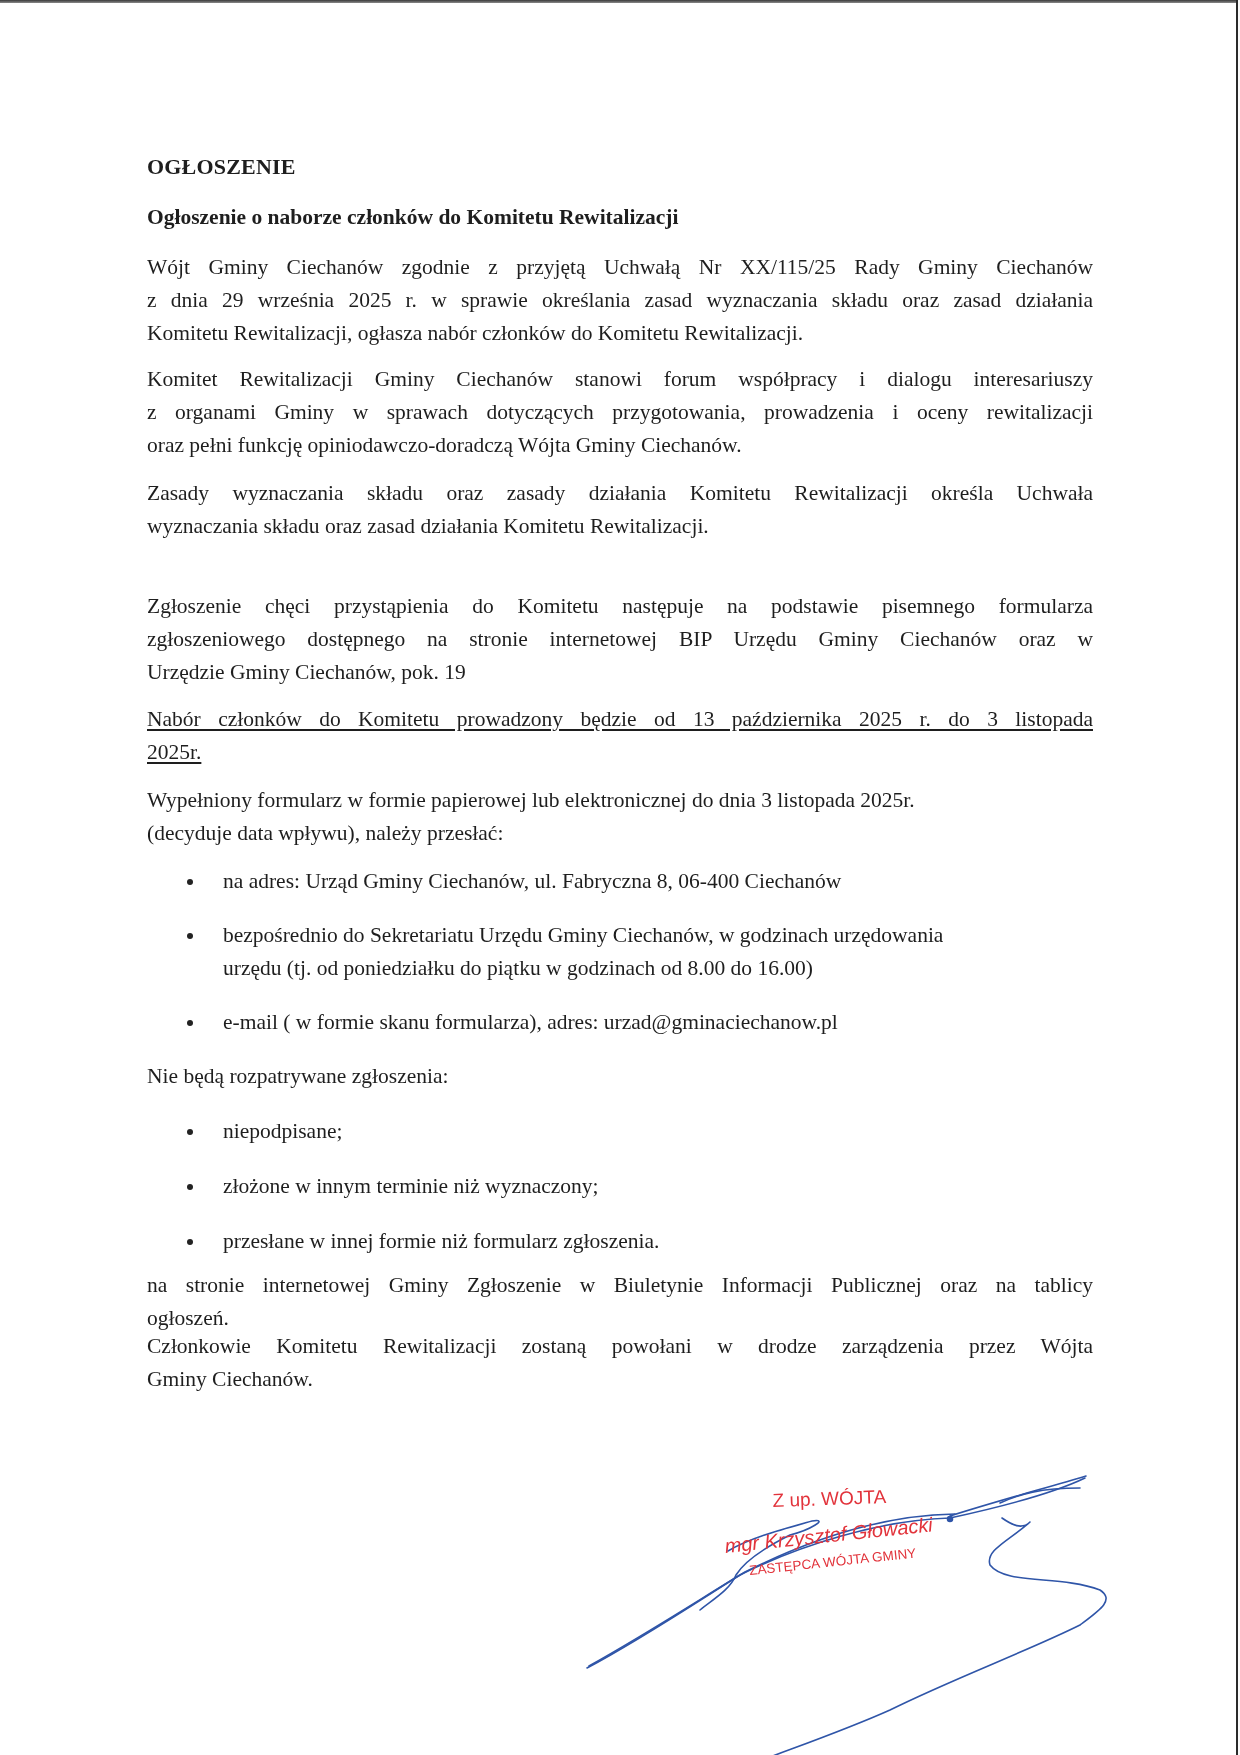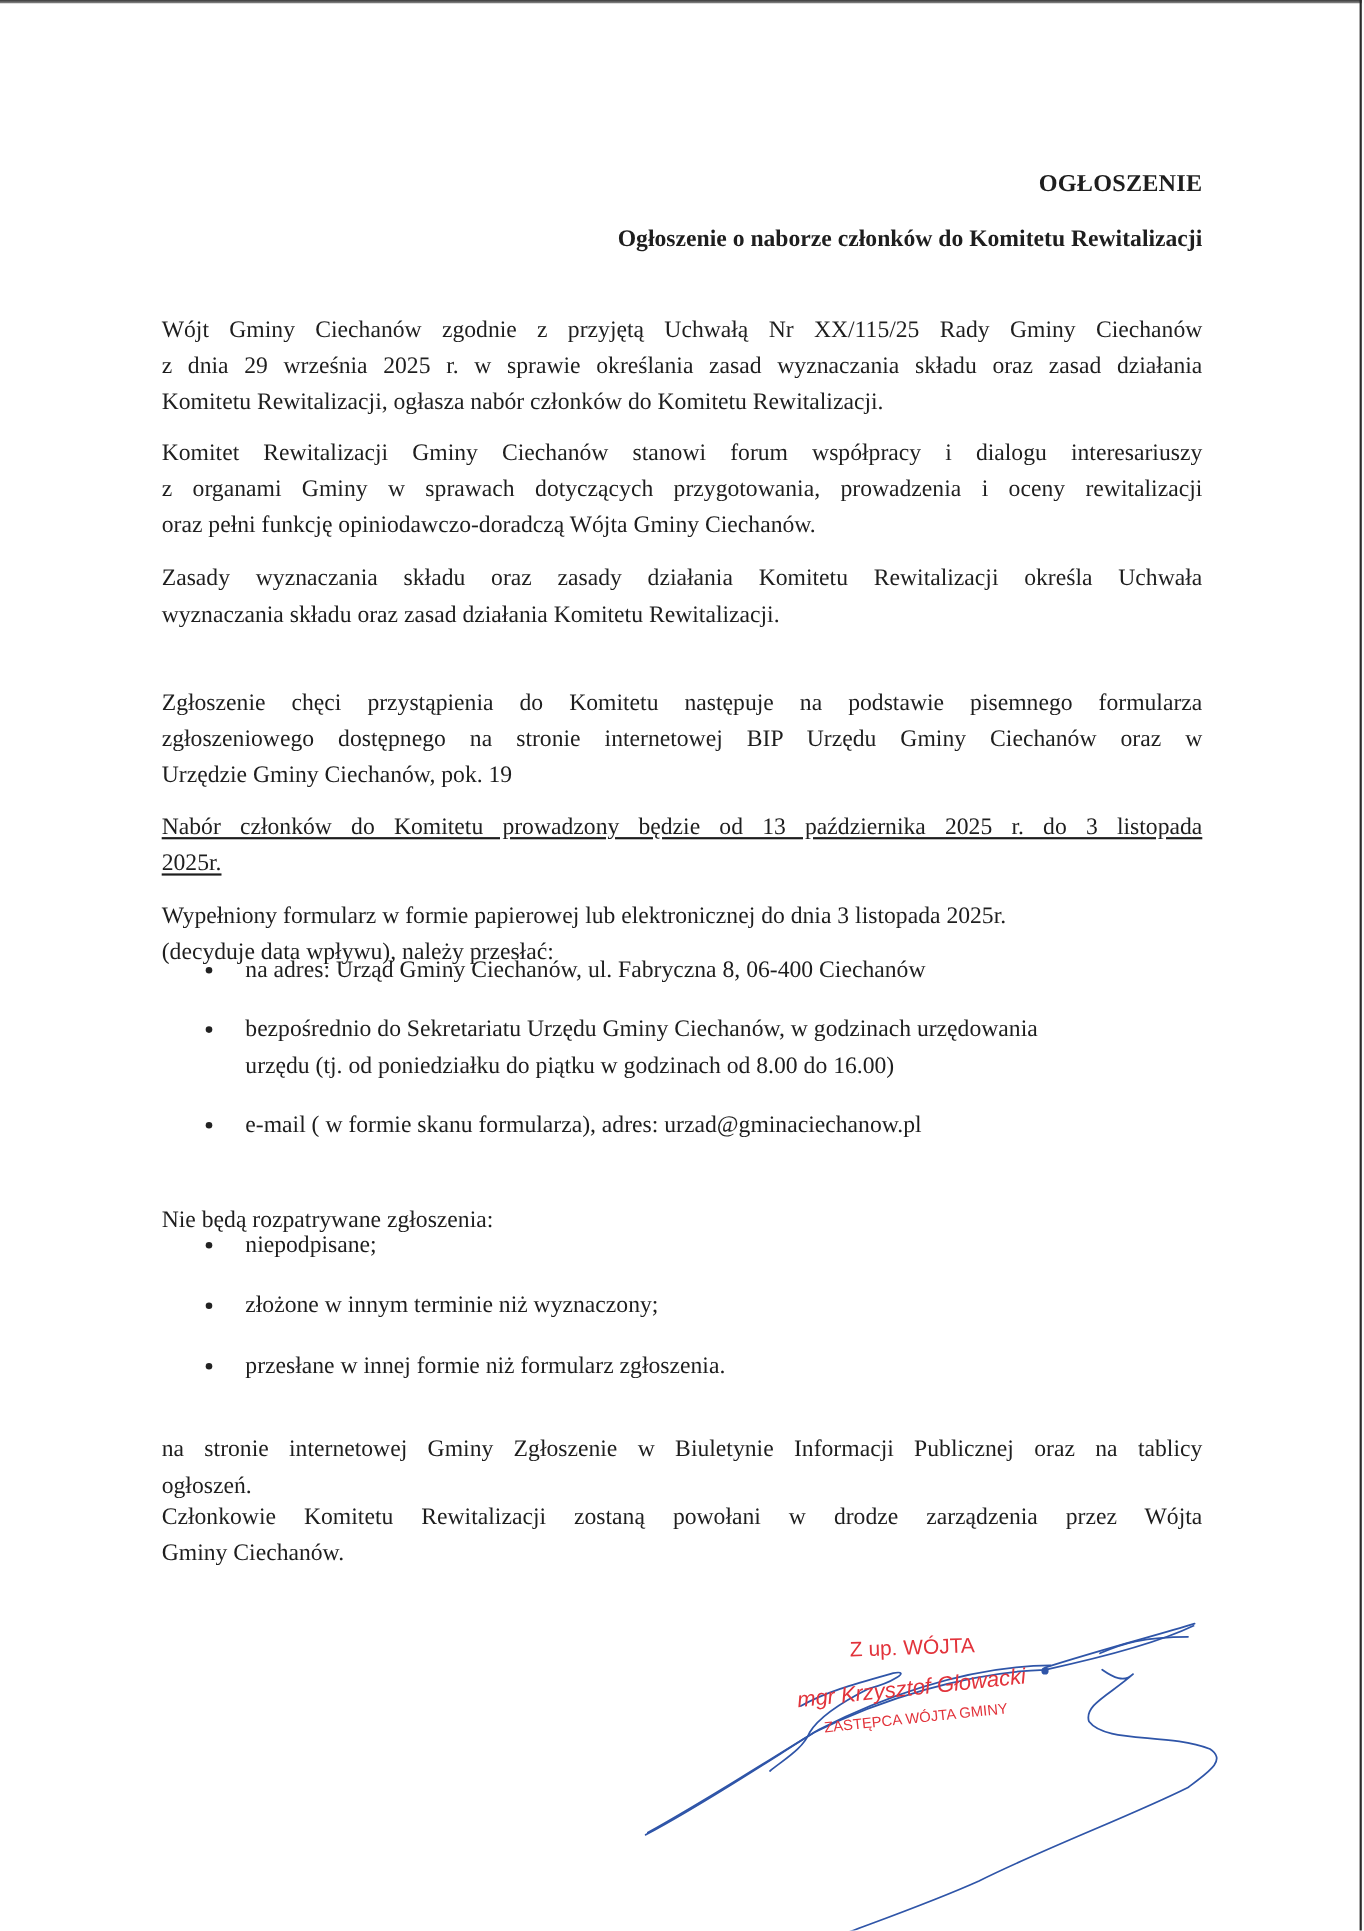--- a/index.html
+++ b/index.html
@@ -36,41 +36,40 @@
     .page {
       position: absolute;
       left: 147px;
       top: 0;
       width: 946px;
     }
     .title {
       position: absolute;
       left: 0; width: 946px;
       top: 154px;
-      text-align: right;
+      text-align: left;
       font-weight: bold;
       font-size: 22px;
       letter-spacing: 0.2px;
     }
     .subtitle {
       position: absolute;
       left: 0; width: 946px;
       top: 205px;
-      text-align: right;
+      text-align: left;
       font-weight: bold;
       font-size: 21.5px;
     }
     .para {
       position: absolute;
       left: 0;
       width: 946px;
       font-size: 21.5px;
       line-height: 33px;
       text-align: justify;
-      margin-top: 32px;
     }
     .para .line {
       display: block;
       text-align: justify;
       text-align-last: justify;
       white-space: nowrap;
     }
     .para .line.last {
       text-align-last: left;
     }

